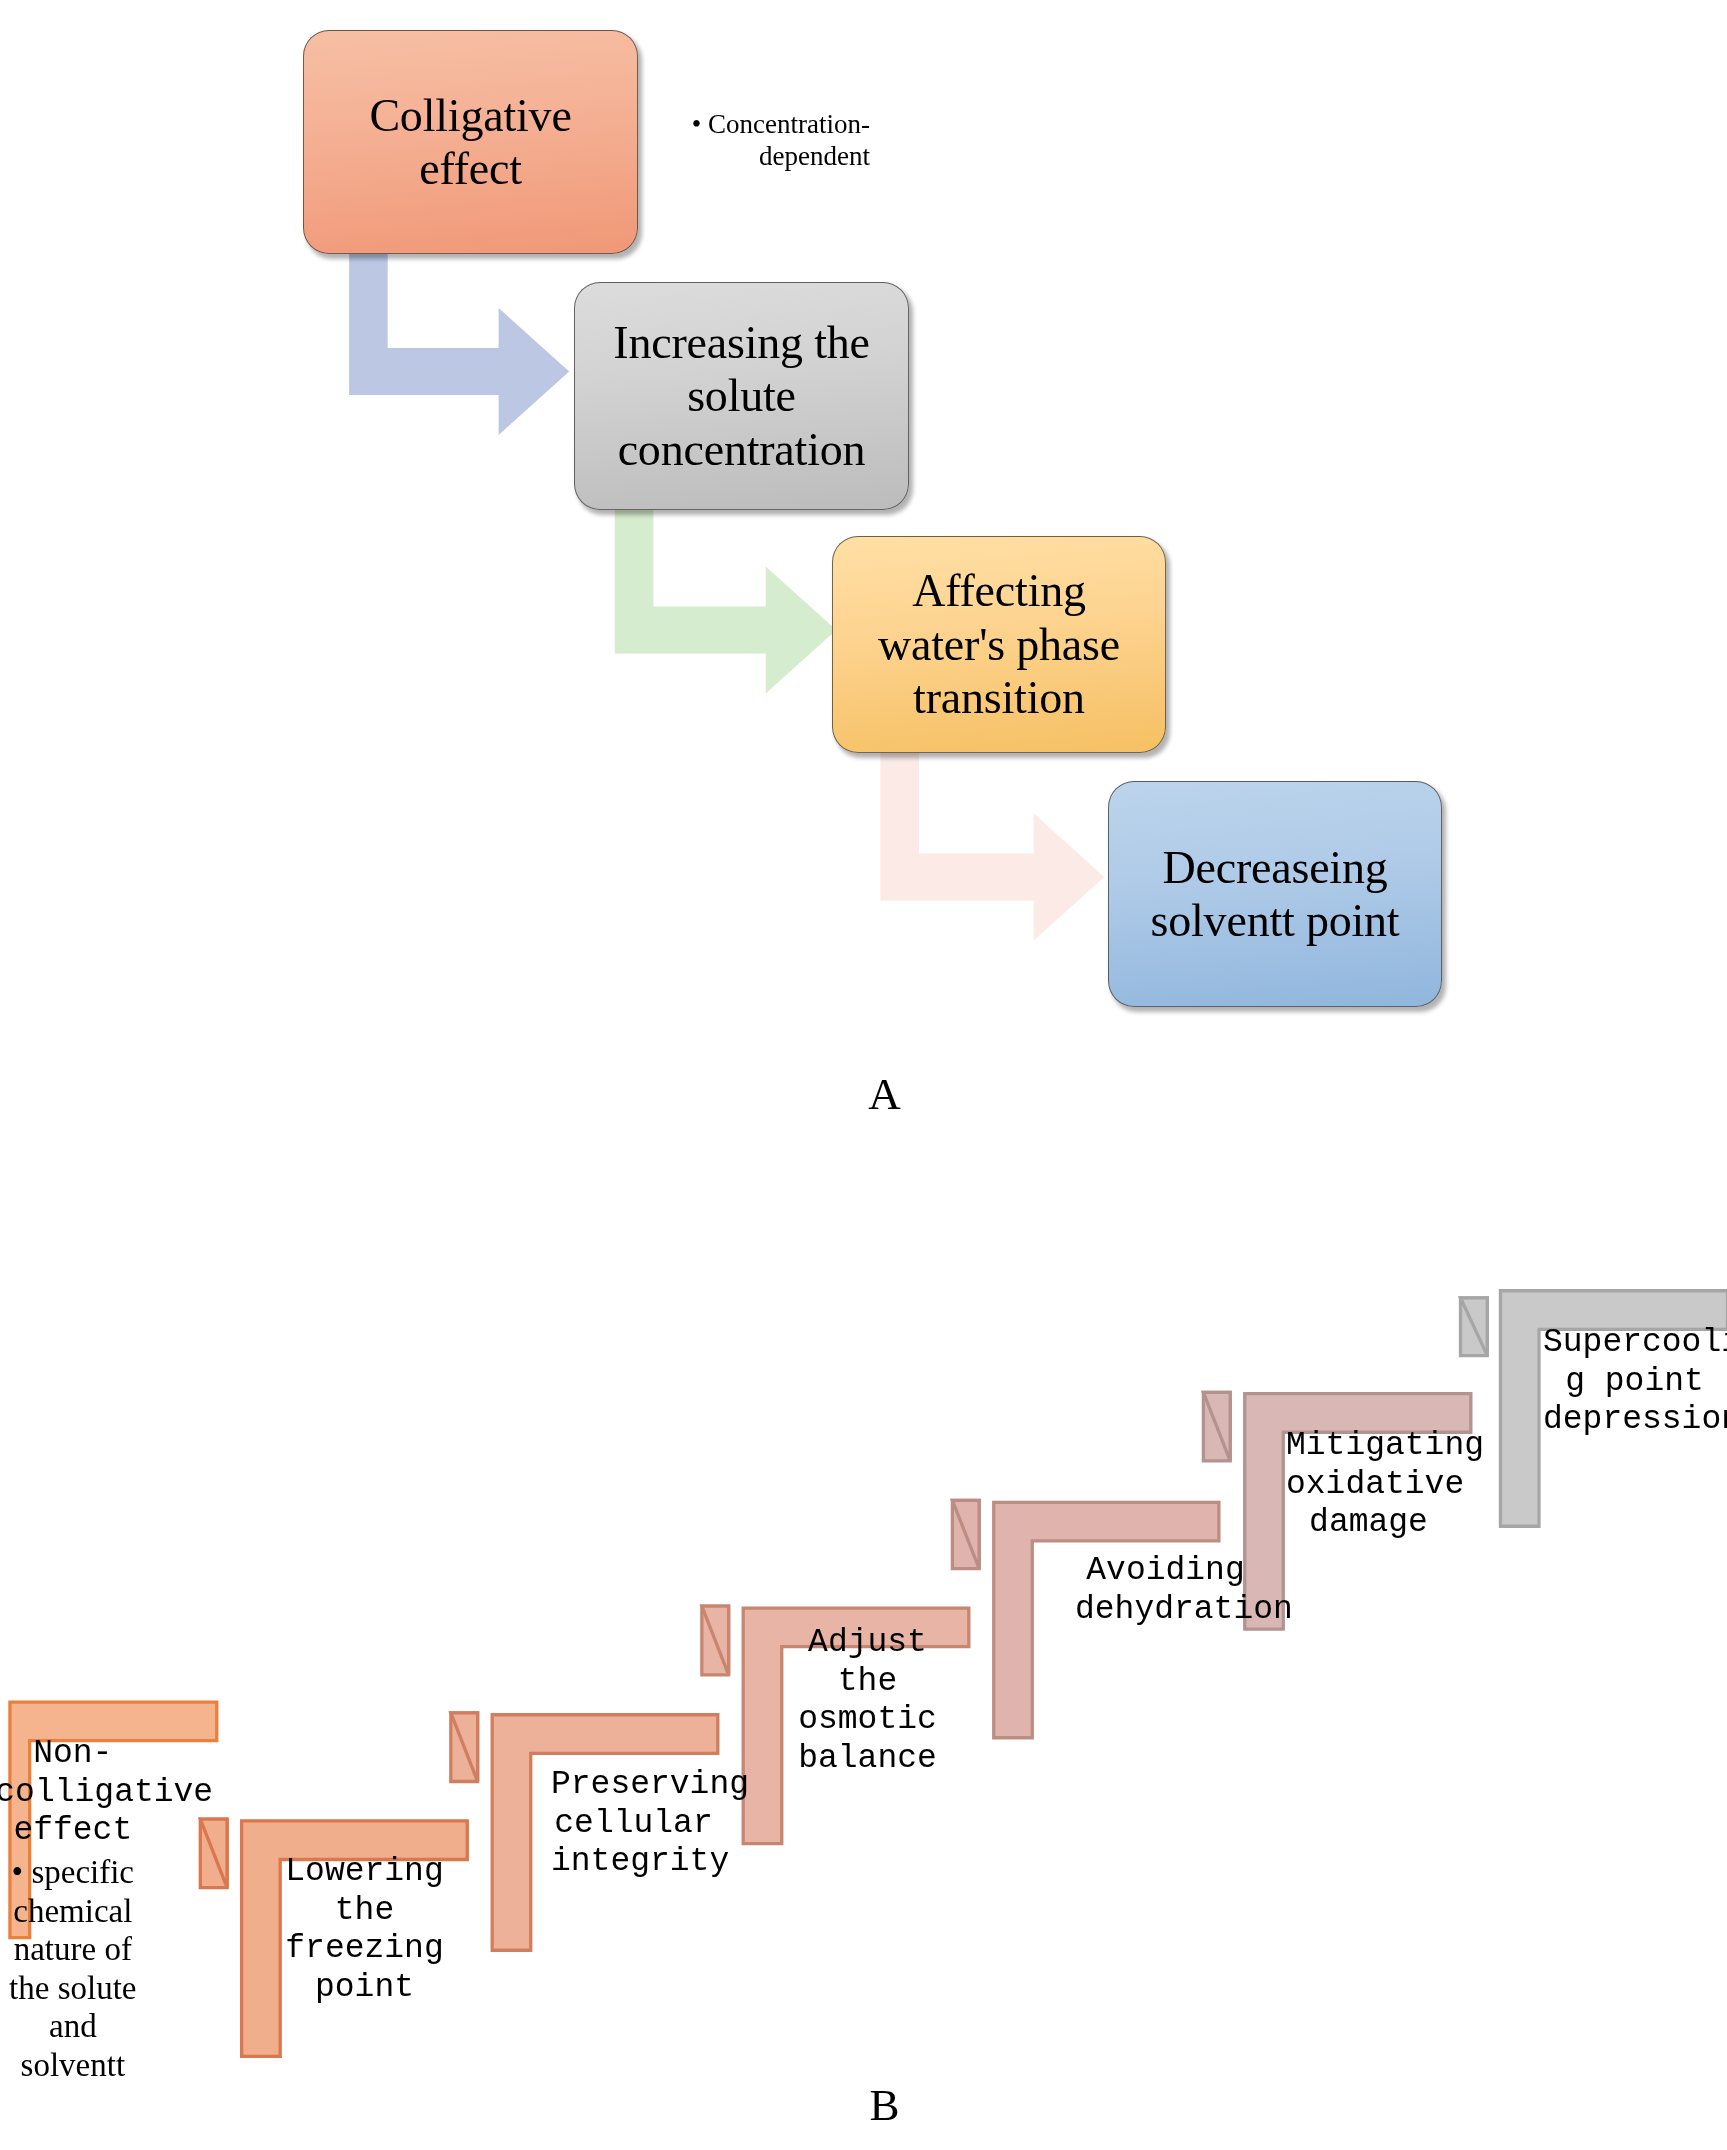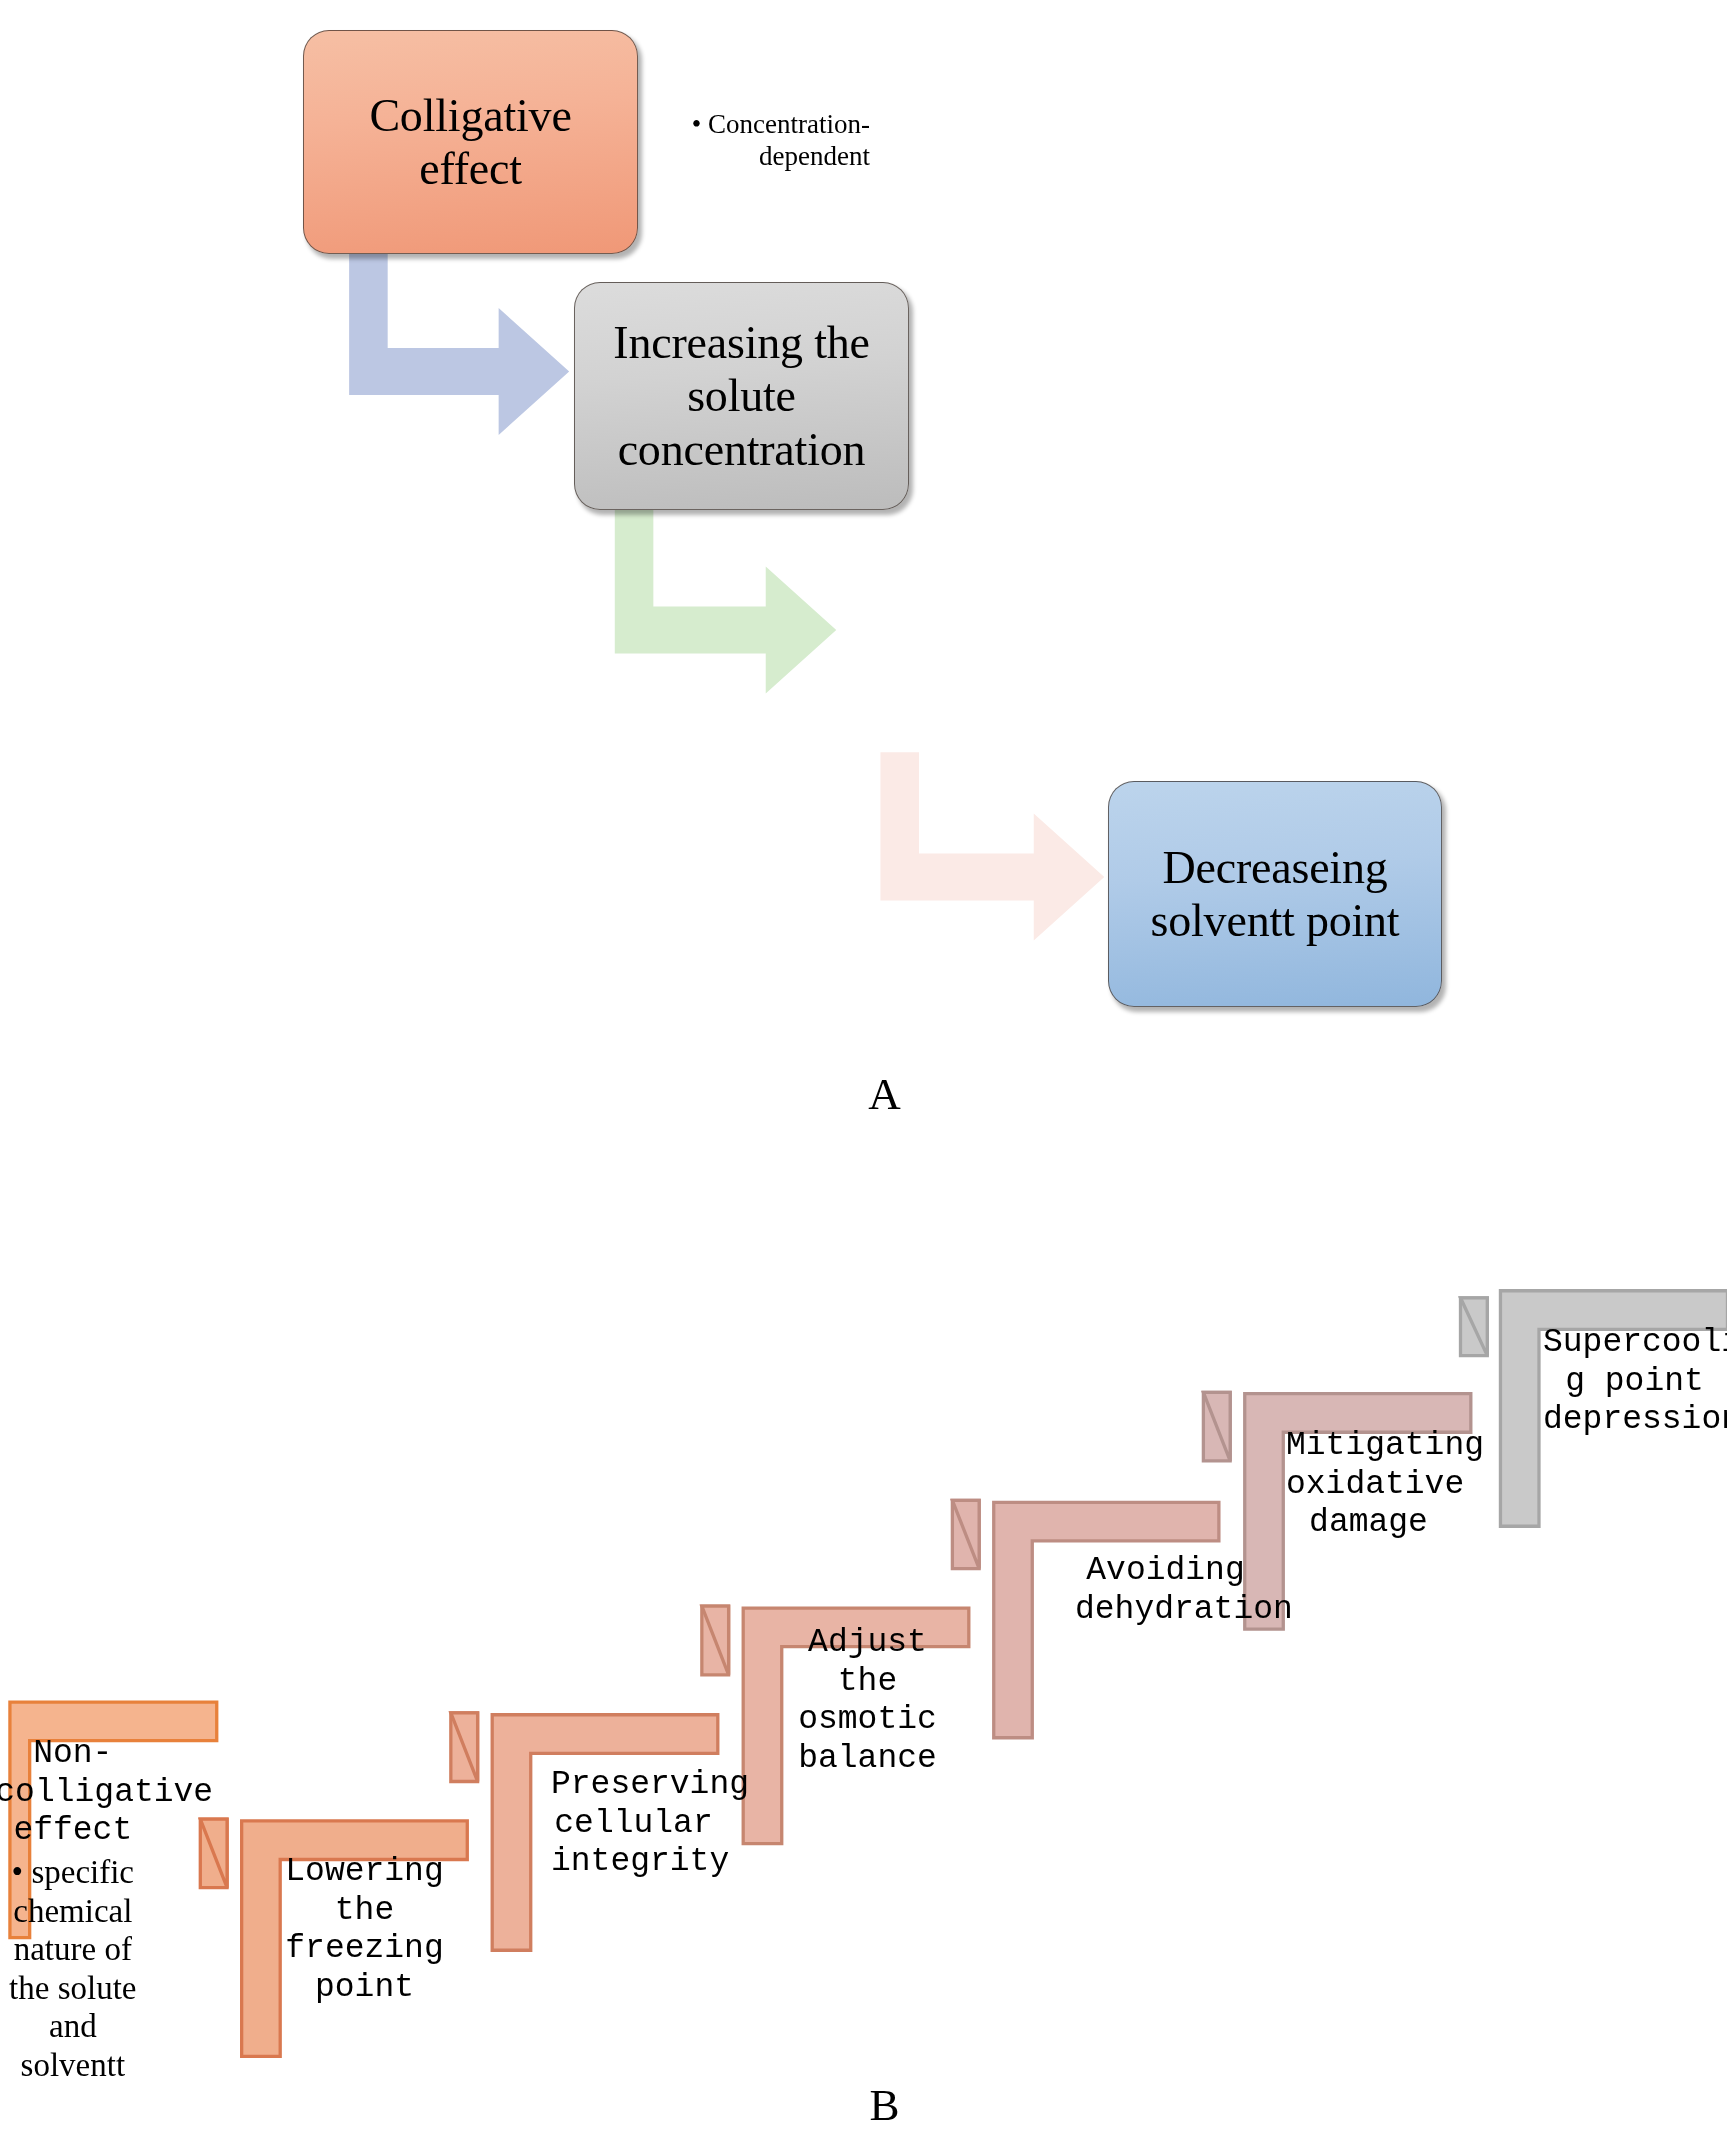--- a/index.html
+++ b/index.html
@@ -118,20 +118,25 @@
       <span class="txt">Colligative
 effect</span>
     </div>
 
     <div class="flow-box box-gray">
       <span class="txt">Increasing the
 solute
 concentration</span>
     </div>
 
+    <div class="flow-box box-yellow">
+      <span class="txt">Affecting
+water's phase
+transition</span>
+    </div>
 
     <div class="flow-box box-blue">
       <span class="txt">Decreaseing
 solventt point</span>
     </div>
 
     <div class="note note-a">• Concentration-
 dependent</div>
 
     <div class="panel-label label-a">A</div>

